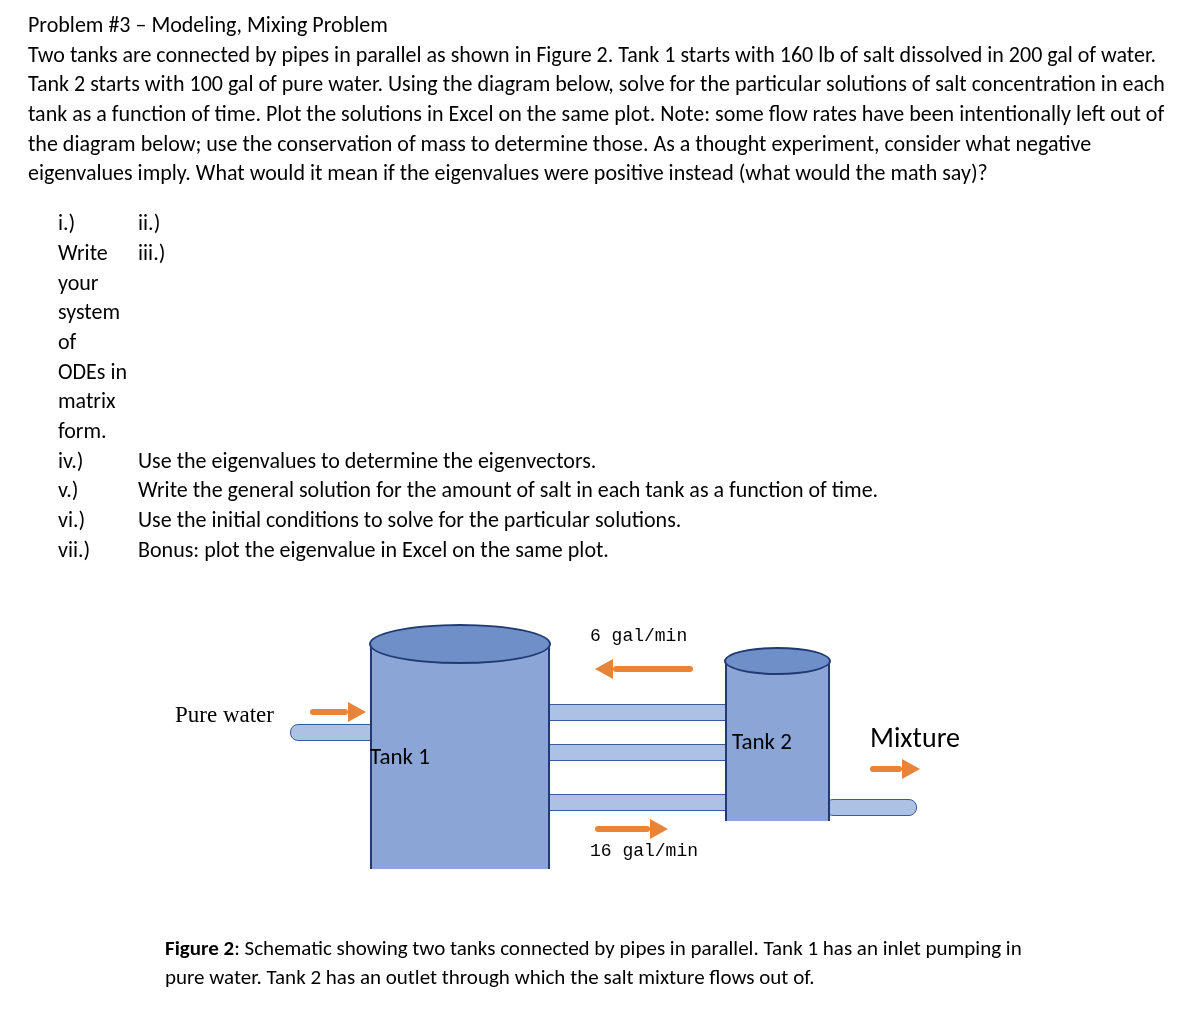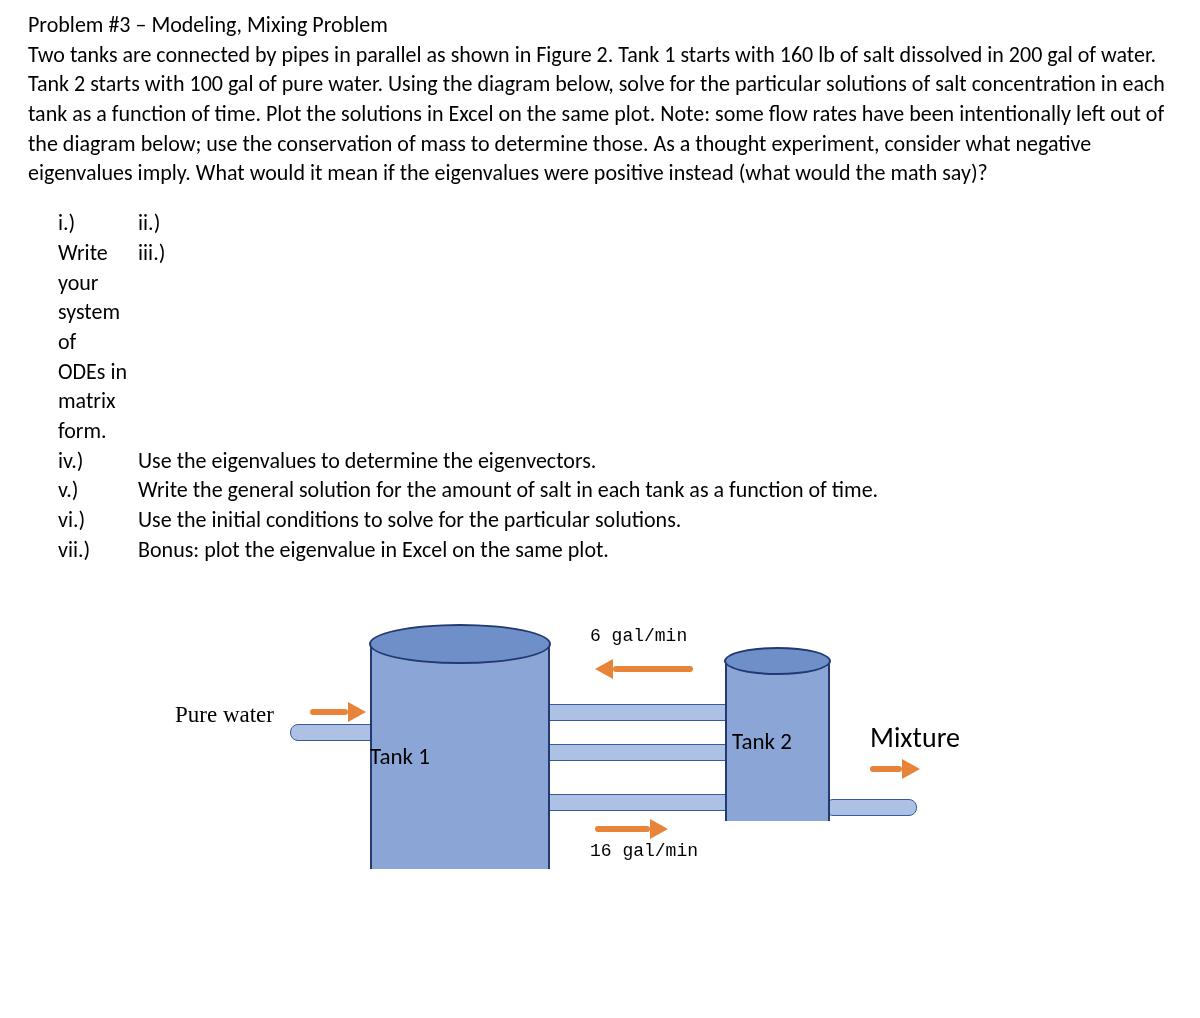--- a/index.html
+++ b/index.html
@@ -185,15 +185,18 @@
         <div class="shaft" style="width:55px;"></div>
           <div class="head-r"></div>
       </div>
       <div class="arrow" style="left:705px; top:155px;">
         <div class="shaft" style="width:32px;"></div>
           <div class="head-r"></div>
       </div>
 
     </div>
 
+    <div class="caption">
+      <b>Figure 2</b><span>: Schematic showing two tanks connected by pipes in parallel. Tank 1 has an inlet pumping in pure water. Tank 2 has an outlet through which the salt mixture flows out of.</span>
+    </div>
   </div>
 
 </div>
 
 </body></html>

